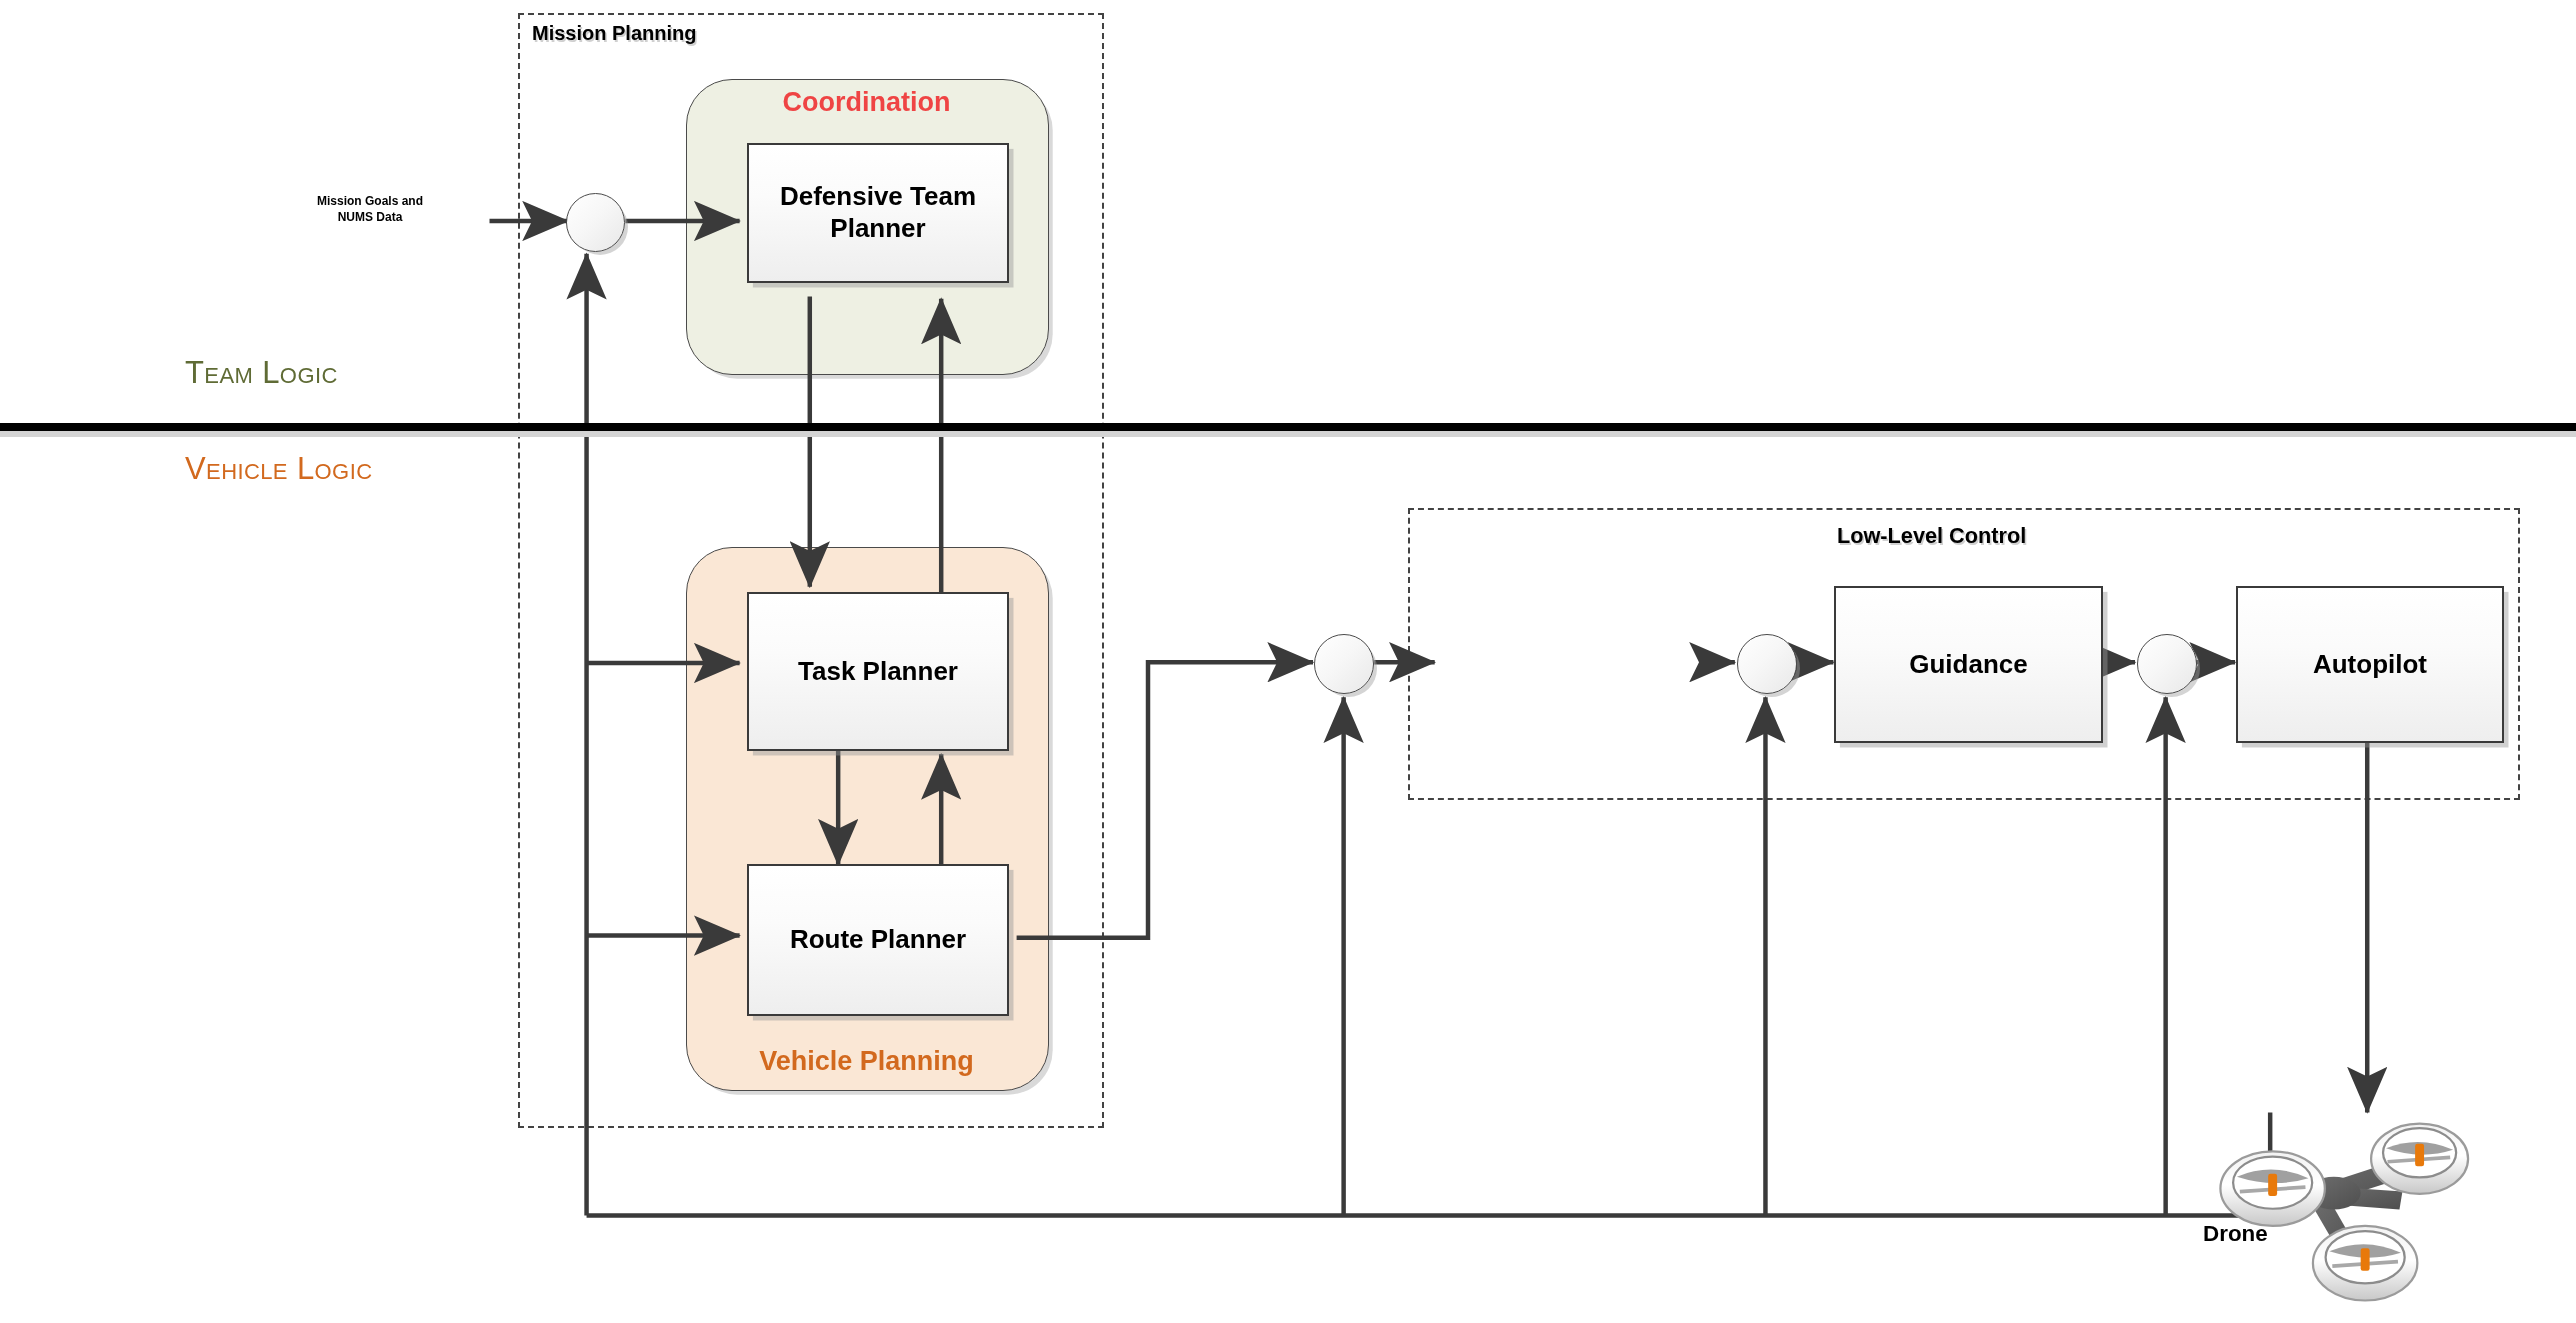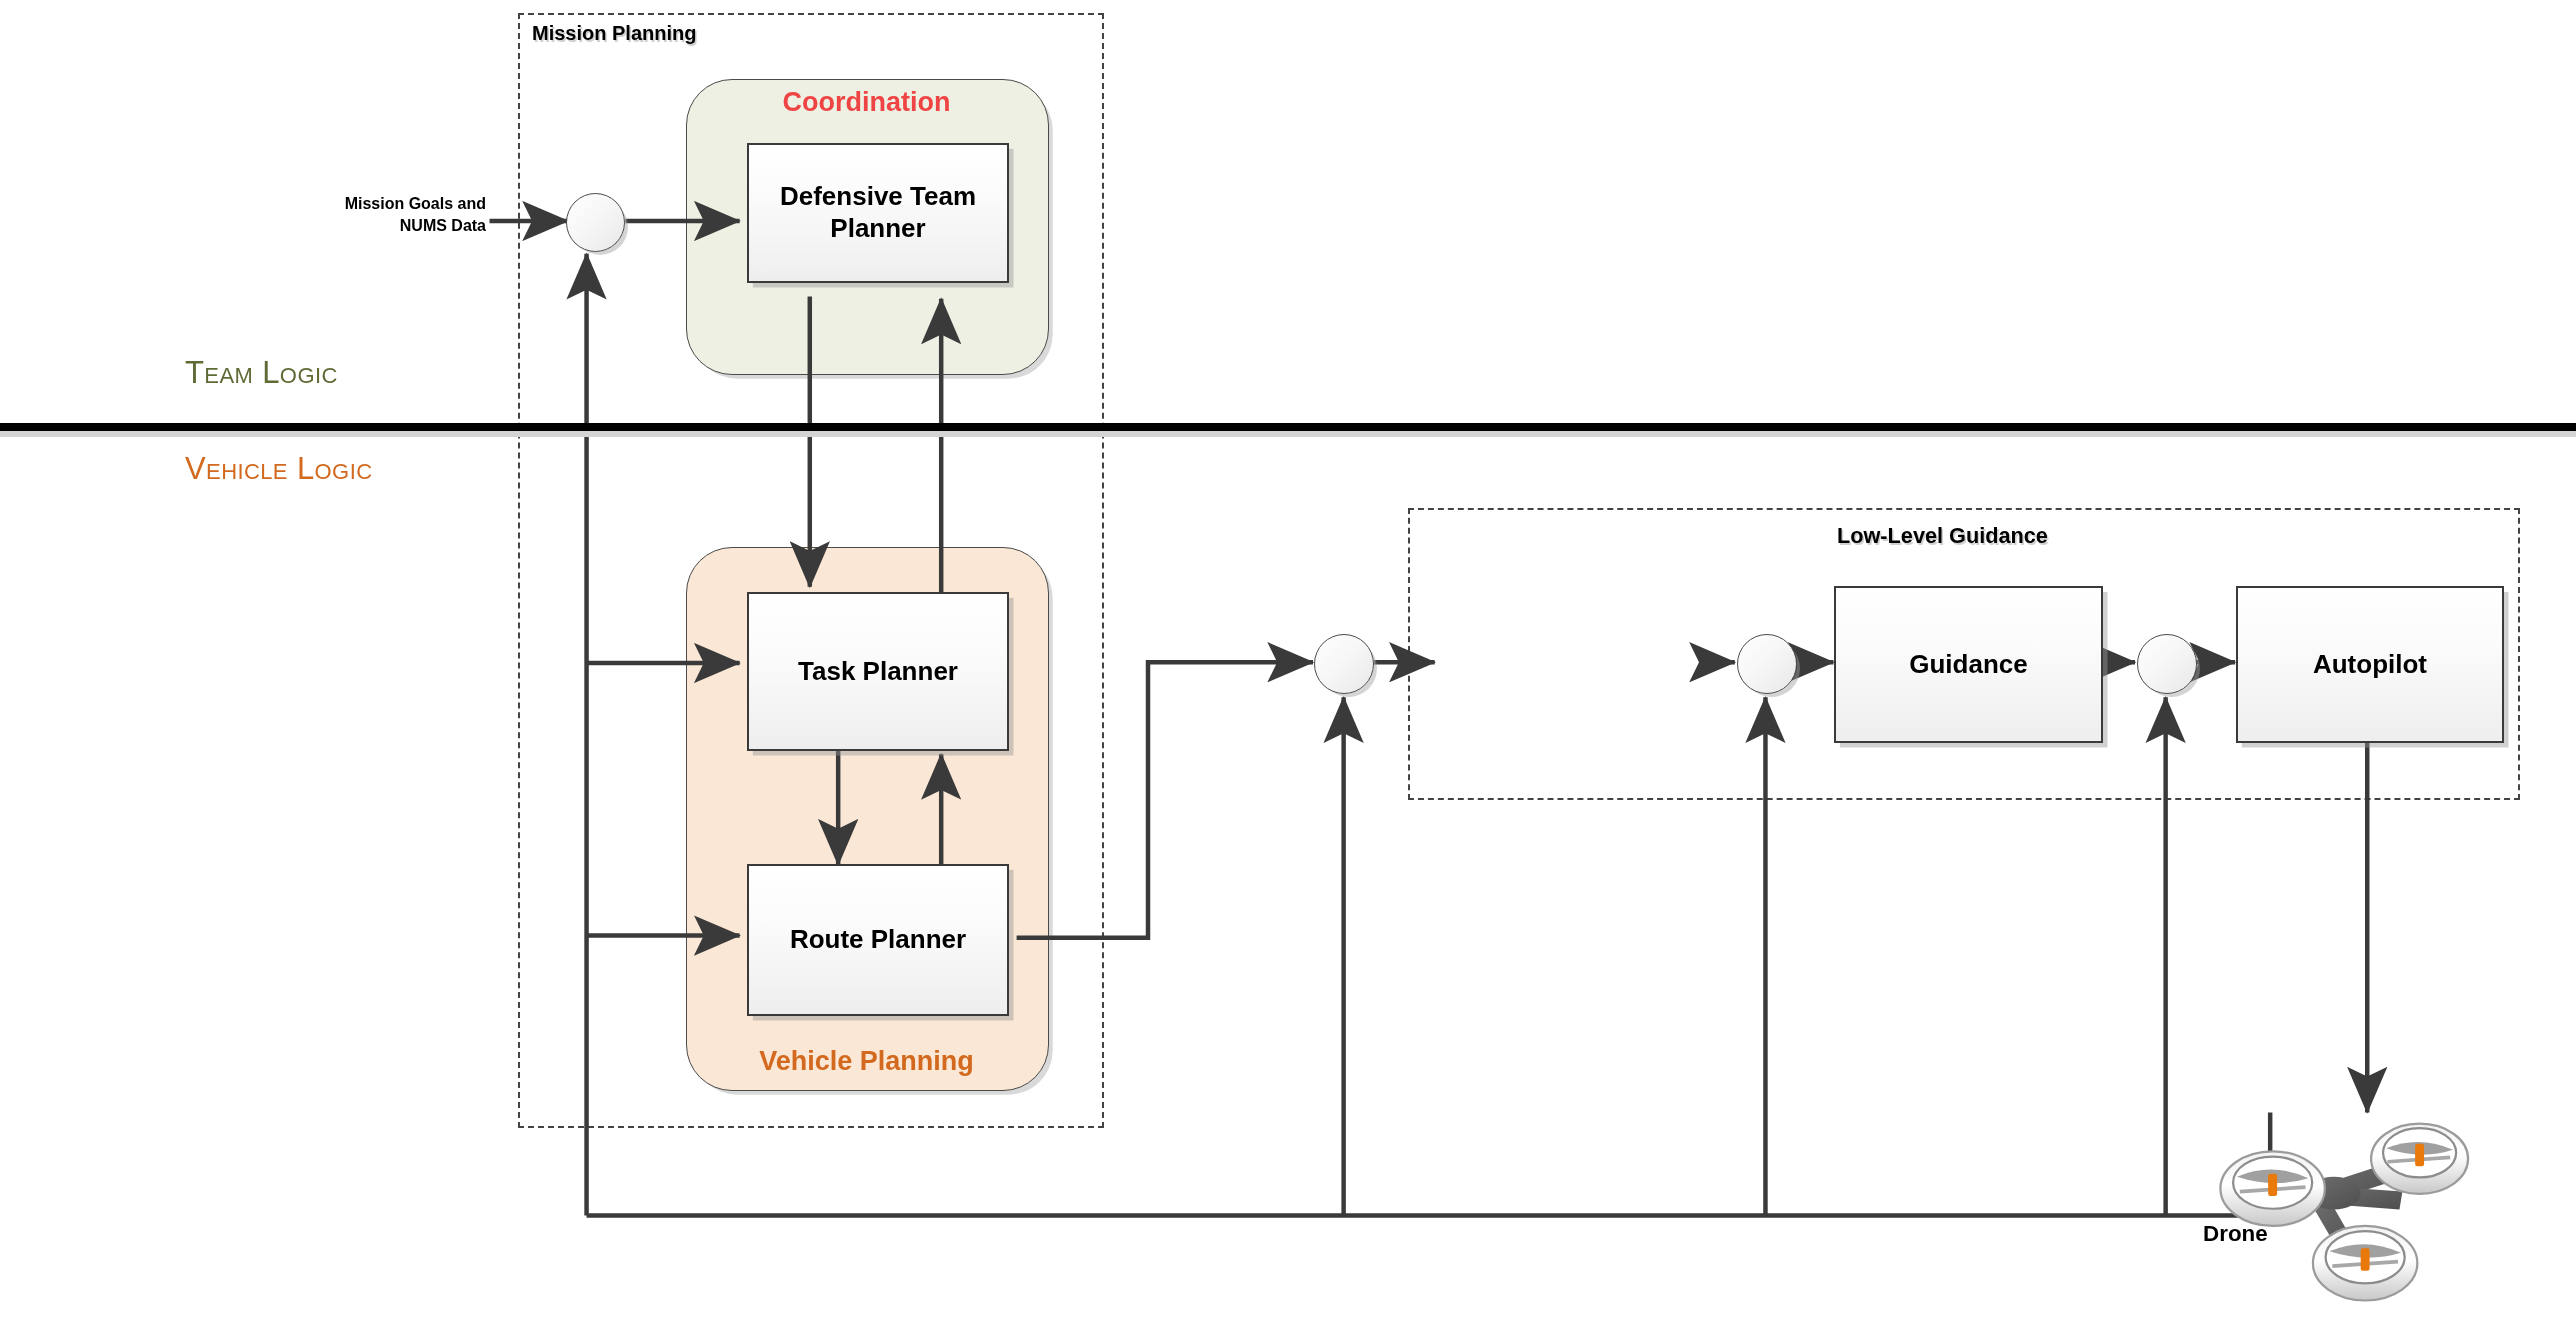--- a/index.html
+++ b/index.html
@@ -31,21 +31,21 @@
 </style>
 </head>
 <body>
 
 <div id="stage">
 
   <div class="grpbox" style="left:518px;top:13.4px;width:582px;height:1111px;"></div>
   <div class="grptitle" style="left:532px;top:22.4px;font-size:20px;">Mission Planning</div>
 
   <div class="grpbox" style="left:1408px;top:508px;width:1108px;height:288px;"></div>
-  <div class="grptitle" style="left:1837px;top:523px;font-size:21.7px;">Low-Level Guidance</div>
+  <div class="grptitle" style="left:1837px;top:523px;font-size:21.7px;">Low-Level Control</div>
 
   <div class="round coordbox" style="left:686px;top:79px;width:361px;height:294px;"></div>
   <div class="softtitle" style="left:686px;top:87px;width:361px;font-size:27px;color:#ef4444;">Coordination</div>
 
   <div class="round vehbox" style="left:686px;top:547px;width:361px;height:542px;"></div>
   <div class="softtitle" style="left:686px;top:1046px;width:361px;font-size:27px;color:#d2691e;">Vehicle Planning</div>
 
   <svg class="layer" viewBox="0 0 3449 1772" xmlns="http://www.w3.org/2000/svg">
     <defs>
       <marker id="ah" markerWidth="11" markerHeight="9" refX="10.2" refY="4.5" orient="auto" markerUnits="strokeWidth">
@@ -116,21 +116,21 @@
 
 
   <div class="blockbox" style="left:1834px;top:586px;width:265px;height:153px;font-size:26px;">
     <span>Guidance</span>
   </div>
 
   <div class="blockbox" style="left:2236px;top:586px;width:264px;height:153px;font-size:26px;">
     <span>Autopilot</span>
   </div>
 
-  <div class="lbl" style="left:254px;top:193px;width:232px;text-align:right;font-size:16px;
+  <div class="lbl" style="left:254px;top:193px;width:232px;text-align:center;font-size:12px;
               font-weight:bold;color:#000;white-space:pre-line;line-height:1.35;">Mission Goals and
 NUMS Data</div>
 
   <div class="divider" style="left:0px;top:423px;width:2576px;height:8.2px;"></div>
   <div class="dividershadow" style="left:0px;top:431px;width:2576px;height:6px;"></div>
 
   <div class="lbl smallcaps" style="left:185px;top:355px;font-size:31px;color:#5f6b35;font-variant:small-caps;">Team Logic</div>
 
   <div class="lbl smallcaps" style="left:185px;top:451px;font-size:31px;color:#d2691e;font-variant:small-caps;">Vehicle Logic</div>
 

